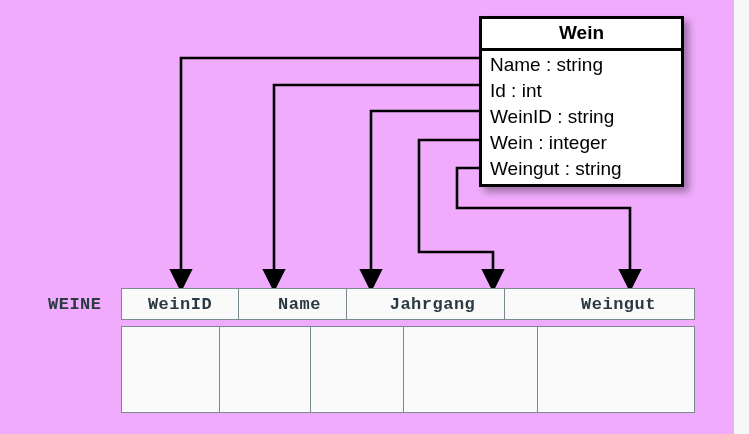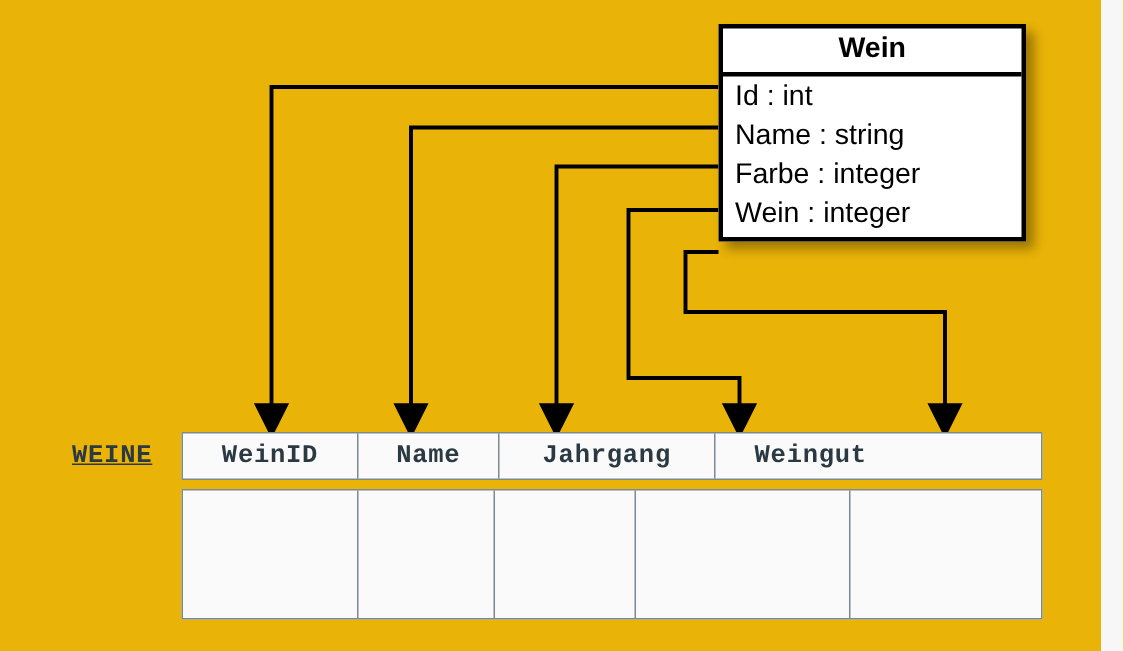--- a/index.html
+++ b/index.html
@@ -11,21 +11,21 @@
     width: 749px;
     height: 434px;
     background: #f7f7f7;
     font-family: "Liberation Sans", sans-serif;
     overflow: hidden;
   }
   #stage {
     position: relative;
     width: 734px;
     height: 434px;
-    background: #eab308;
+    background: #f0abfc;
   }
 
   
   #connectors {
     position: absolute;
     left: 0;
     top: 0;
     width: 749px;
     height: 434px;
   }
@@ -67,35 +67,35 @@
     position: absolute;
     left: 48px;
     top: 295px;
     font-family: "Liberation Mono", "DejaVu Sans Mono", monospace;
     font-weight: bold;
     font-size: 17px;
     line-height: 20px;
     letter-spacing: 0.5px;
     color: #2b3a42;
     white-space: nowrap;
-    text-decoration: underline;
   }
   .rel-table {
     position: absolute;
     left: 121px;
     top: 288px;
     width: 574px;
   }
   .rel-header-row,
   .rel-body-row {
     display: flex;
     width: 100%;
     box-sizing: border-box;
     border: 1px solid #7b8a91;
     background: #fafafa;
+    gap: 14px;
   }
   .rel-header-row {
     height: 32px;
   }
   .rel-body-row {
     margin-top: 6px;
     height: 87px;
   }
   .rel-cell {
     box-sizing: border-box;
@@ -106,20 +106,21 @@
     font-family: "Liberation Mono", "DejaVu Sans Mono", monospace;
     font-weight: bold;
     font-size: 17px;
     letter-spacing: 0.5px;
     color: #2b3a42;
     white-space: nowrap;
     overflow: hidden;
   }
   .rel-cell:last-child {
     border-right: none;
+    margin-left: 36px;
   }
   .c0 { width: 117px; }
   .c1 { width: 92px;  }
   .c2 { width: 94px;  }
   .c3 { width: 144px; }
   .c4 { width: 127px; }
 </style>
 </head>
 <body>
 
@@ -139,24 +140,25 @@
     <path d="M 479,111 L 371,111 L 371,272" fill="none" stroke="#000000" stroke-width="2.6" marker-end="url(#arrowhead)"></path>
 
     <path d="M 479,140 L 419,140 L 419,252 L 493,252 L 493,272" fill="none" stroke="#000000" stroke-width="2.6" marker-end="url(#arrowhead)"></path>
 
     <path d="M 479,168 L 457,168 L 457,208 L 630,208 L 630,272" fill="none" stroke="#000000" stroke-width="2.6" marker-end="url(#arrowhead)"></path>
   </svg>
 
   <div class="uml-class">
     <div class="uml-class-name">Wein</div>
     <div class="uml-attributes">
+      <div class="uml-attr">Name : string</div>
       <div class="uml-attr">Id : int</div>
-      <div class="uml-attr">Name : string</div>
-      <div class="uml-attr">Farbe : integer</div>
+      <div class="uml-attr">WeinID : string</div>
       <div class="uml-attr">Wein : integer</div>
+      <div class="uml-attr">Weingut : string</div>
     </div>
   </div>
 
   <div class="table-label">WEINE</div>
 
   <div class="rel-table">
     <div class="rel-header-row">
       <div class="rel-cell c0">WeinID</div>
       <div class="rel-cell c2">Name</div>
       <div class="rel-cell c3">Jahrgang</div>

